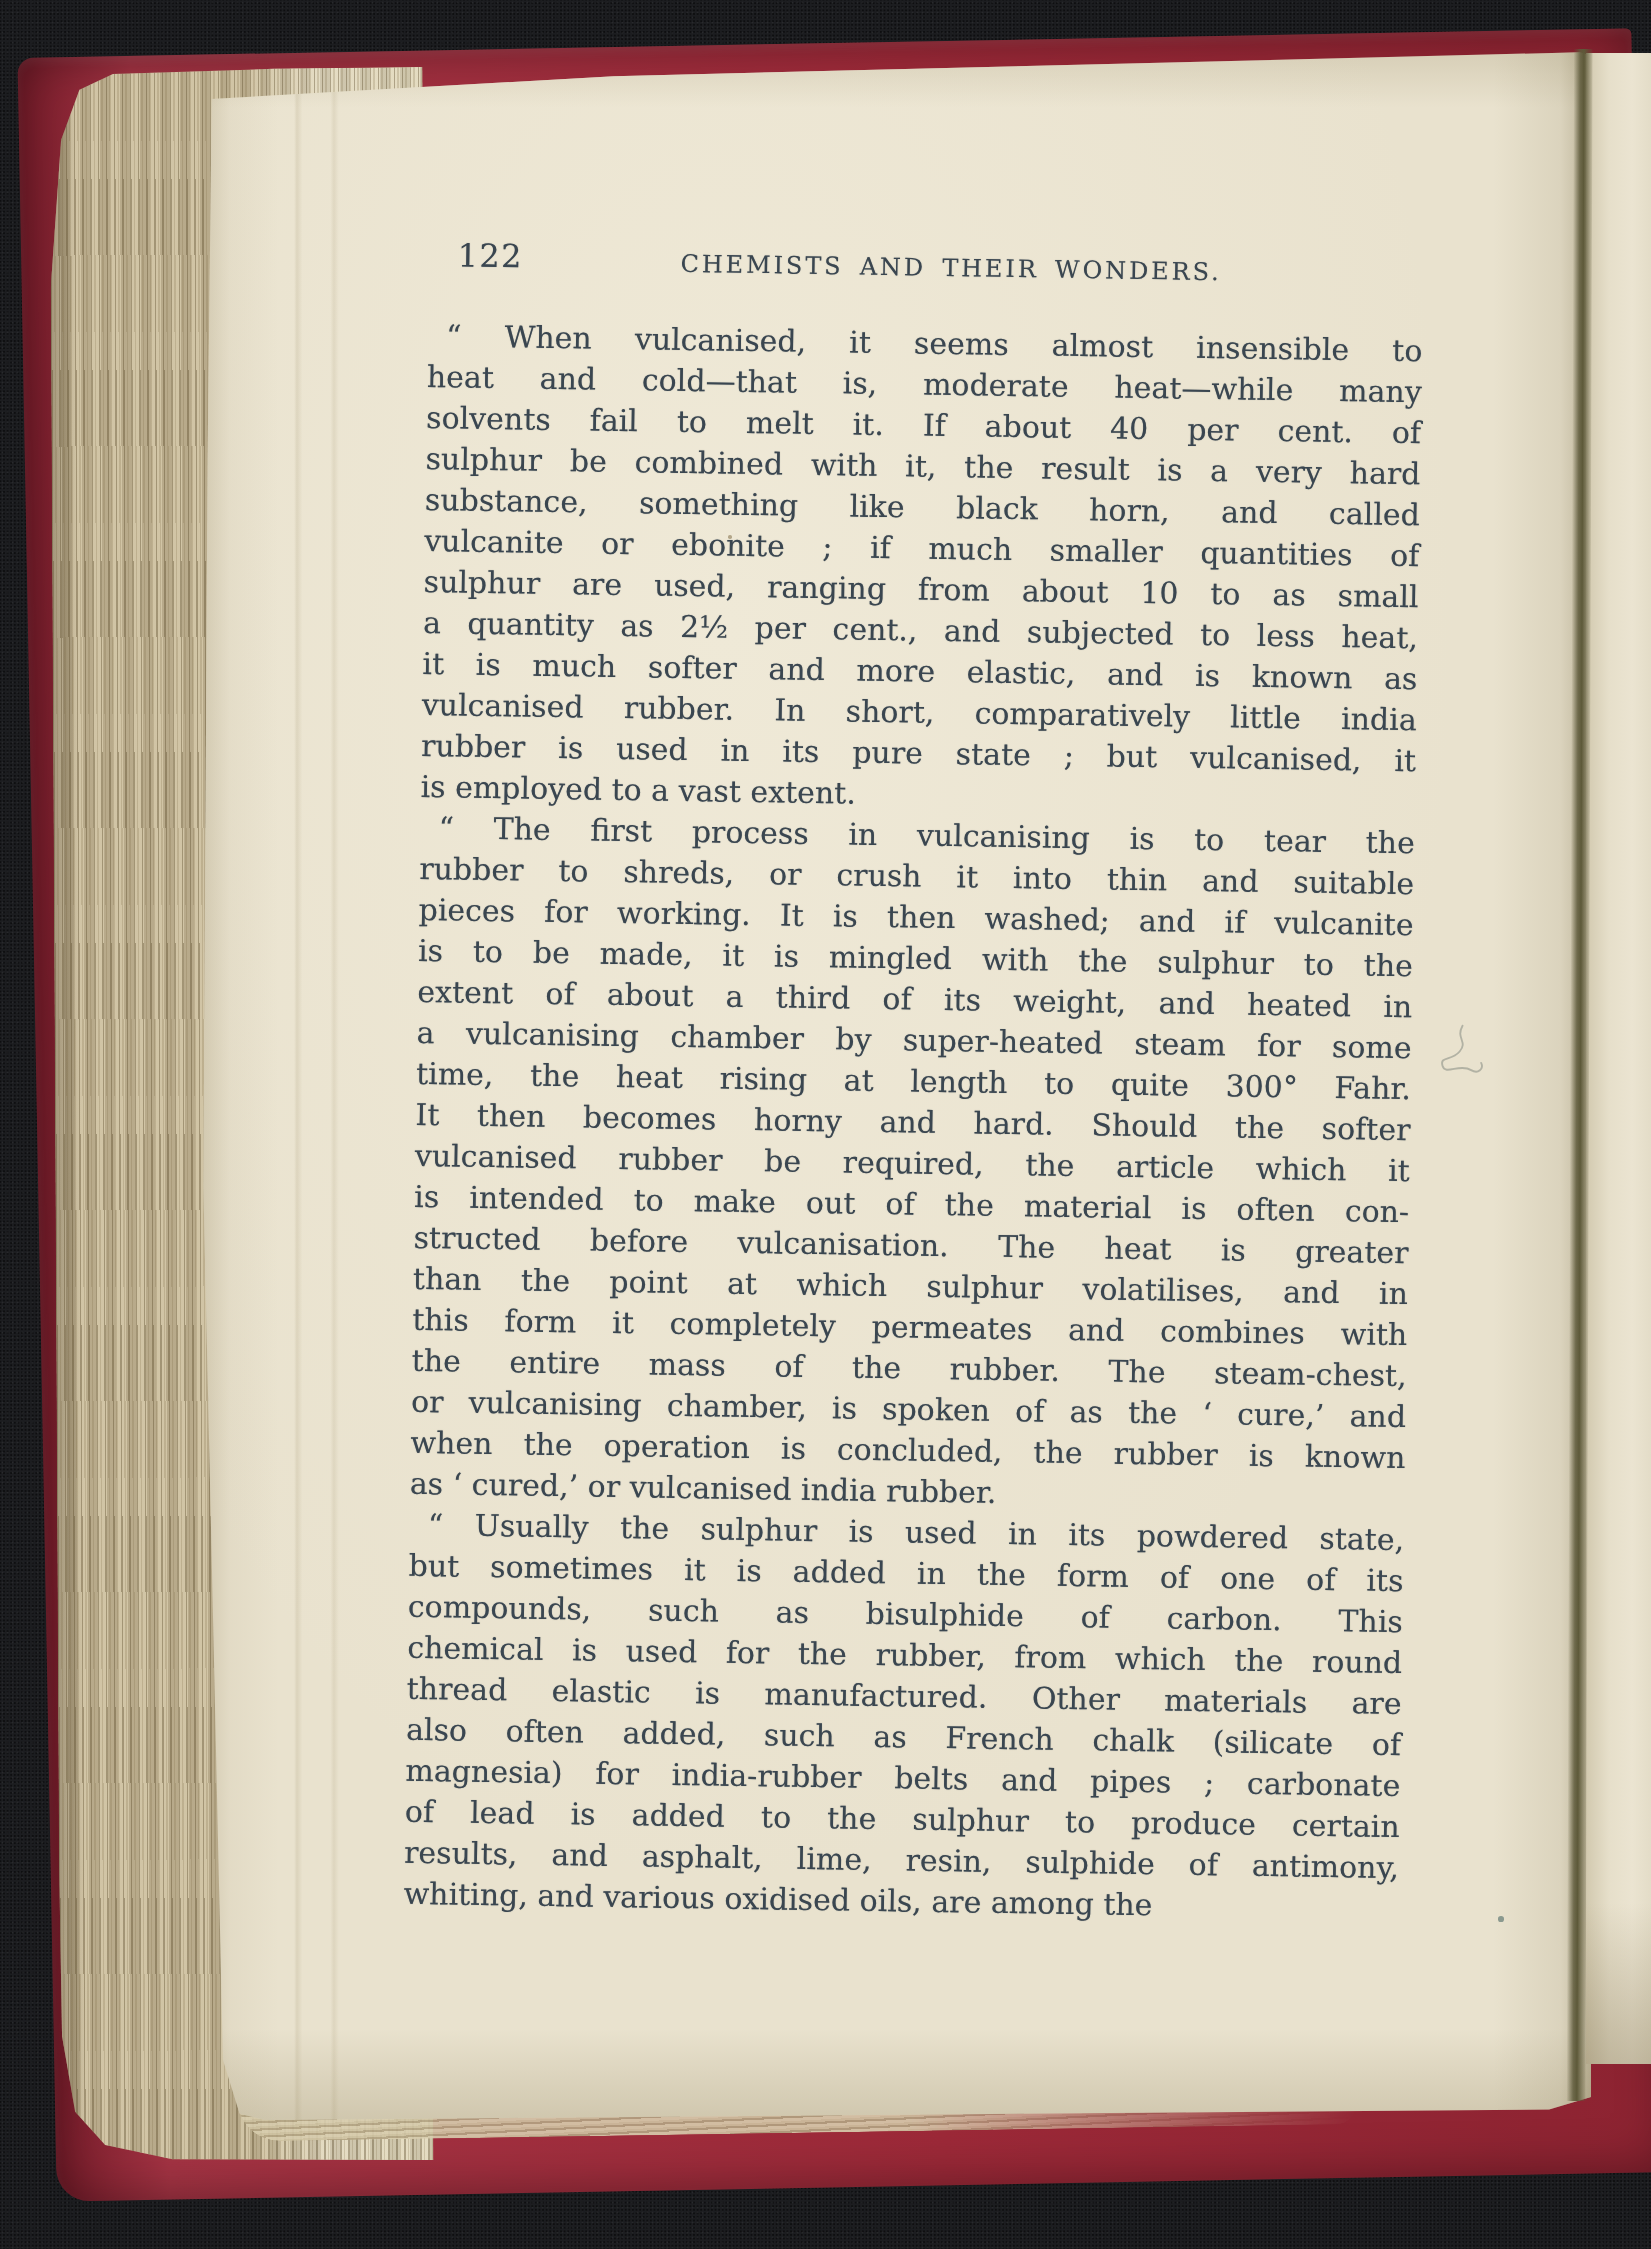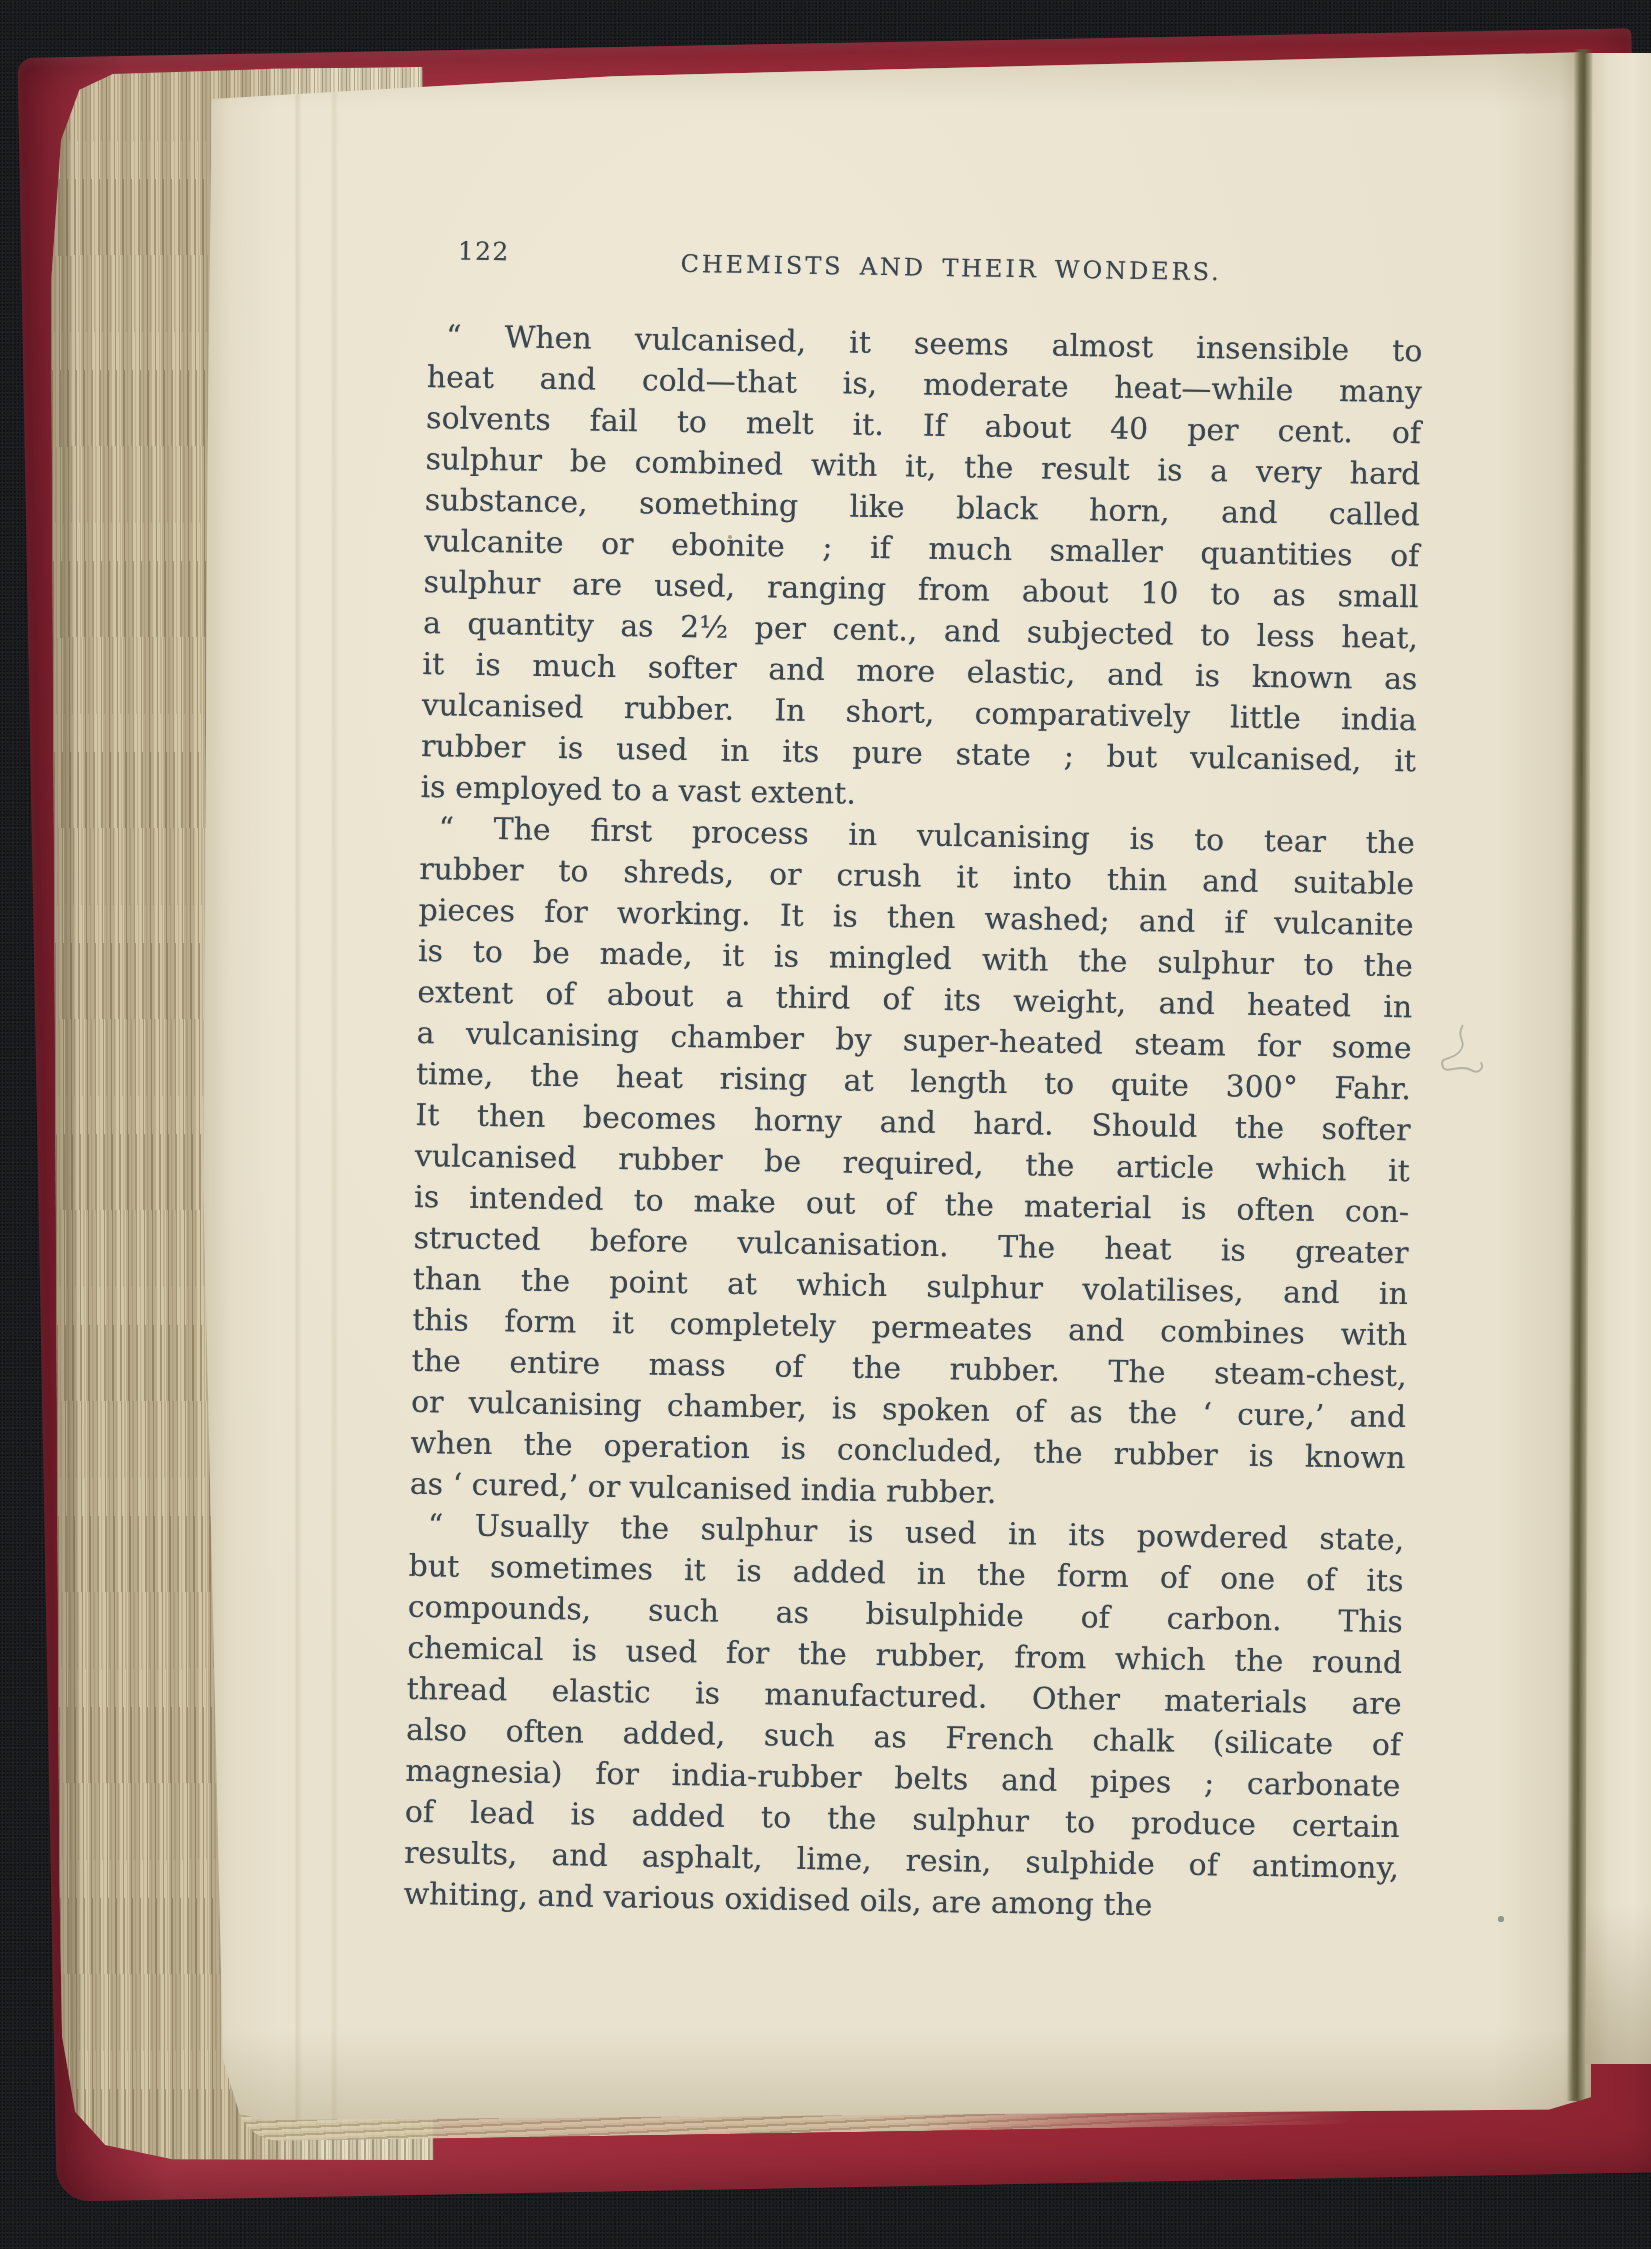--- a/index.html
+++ b/index.html
@@ -78,21 +78,21 @@
   .speck-a{left:1498px;top:1916px;width:5.7px;height:5.7px;background:rgba(62,94,92,0.55);}
   .speck-b{left:728px;top:535px;width:3.6px;height:3.6px;background:rgba(120,100,60,0.5);}
   
   .content{
     position:absolute;left:429px;top:237px;width:995px;
     transform:rotate(0.88deg);transform-origin:0 0;
     color:#3a4650;
     text-shadow:0 0 0.9px rgba(58,70,80,0.5);
   }
   .header-row{position:relative;height:42px;margin-bottom:36px;}
-  .page-num{position:absolute;left:29px;top:-1.4px;font-size:25px;letter-spacing:1.4px;}
+  .page-num{position:absolute;left:29px;top:-1.4px;font-size:32px;letter-spacing:1.4px;}
   .running-header{text-align:center;font-size:24px;letter-spacing:2.9px;word-spacing:5.7px;padding-top:9.3px;margin-left:50px;}
   .body{font-size:30px;line-height:41px;}
   .para{margin:0;}
   .line{height:41px;text-align:justify;text-align-last:justify;}
   .line.first{text-indent:18.7px;}
   .line.last{text-align-last:left;}
 </style>
 </head>
 <body>
 

